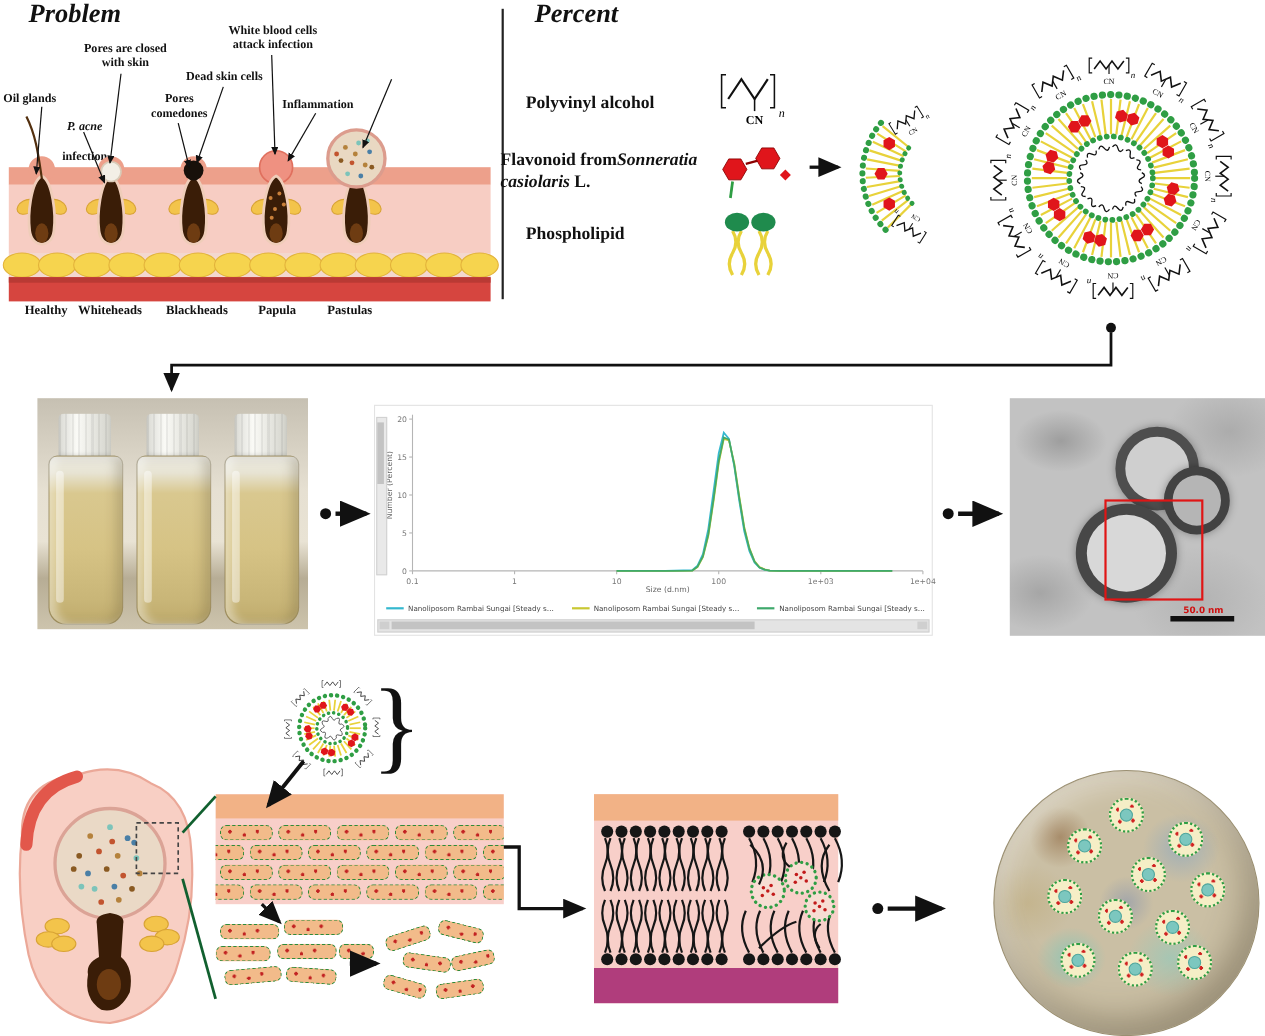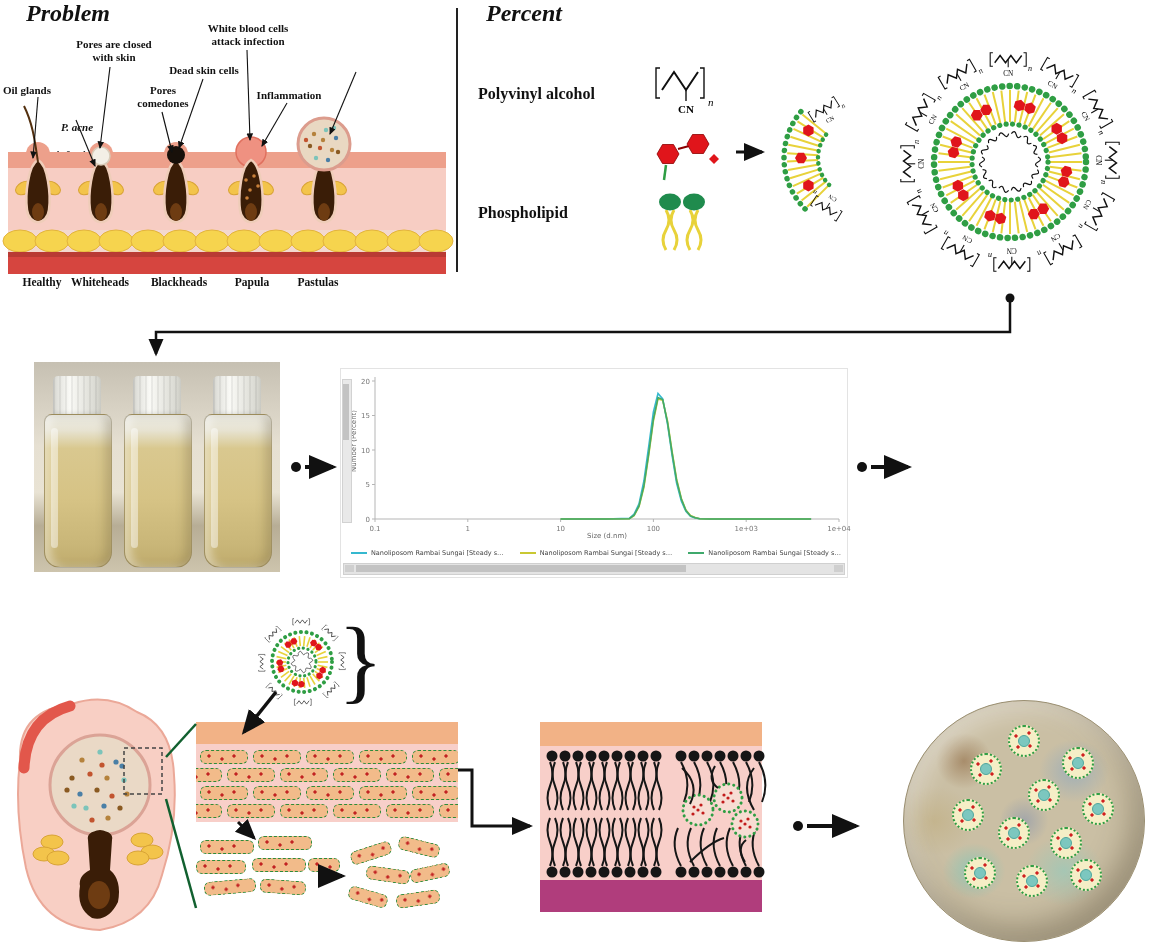--- a/index.html
+++ b/index.html
@@ -91,21 +91,21 @@
 </head>
 <body>
 
 <div id="canvas">
 
   <div class="sec-title" style="left:26px;top:0;">Problem</div>
 
   <div class="callout" style="left:0;top:84px;width:54px;">Oil glands</div>
   <div class="callout" style="left:62px;top:38px;width:104px;">Pores are closed
 with skin</div>
-  <div class="callout" style="left:48px;top:108px;width:58px;">
+  <div class="callout" style="left:48px;top:96px;width:58px;">
     <span class="it">P. acne</span>
     <span class="blk">infection</span>
   </div>
   <div class="callout" style="left:158px;top:64px;width:92px;">Dead skin cells</div>
   <div class="callout" style="left:128px;top:84px;width:70px;">Pores
 comedones</div>
   <div class="callout" style="left:196px;top:22px;width:104px;">White blood cells
 attack infection</div>
   <div class="callout" style="left:246px;top:89px;width:86px;">Inflammation</div>
 
@@ -189,20 +189,23 @@
   <div class="sol-label" style="left:478px;top:84px;">Polyvinyl alcohol</div>
   <svg class="abs" style="left:654px;top:60px;" width="64" height="60">
     <path d="M8,30 L20,12 L32,30 L44,12" fill="none" stroke="#111" stroke-width="2"></path>
     <path d="M6,8 L2,8 L2,38 L6,38" fill="none" stroke="#111" stroke-width="1.4"></path>
     <path d="M46,8 L50,8 L50,38 L46,38" fill="none" stroke="#111" stroke-width="1.4"></path>
     <path d="M32,30 L32,41" stroke="#111" stroke-width="1.4"></path>
     <text x="54" y="46" font-size="11" font-style="italic">n</text>
     <text x="32" y="53" font-size="11" text-anchor="middle" font-weight="bold">CN</text>
   </svg>
 
+  <div class="sol-label" style="left:455px;top:136px;width:193px;">
+    <span class="blk">Flavonoid from</span><span class="it">Sonneratia casiolaris</span><span> L.</span>
+  </div>
   <svg class="abs" style="left:652px;top:128px;" width="84" height="60">
     <line x1="26" y1="21" x2="37" y2="18" stroke="#8b0000" stroke-width="2"></line>
     <polygon points="27,26 21.5,35.5 10.5,35.5 5,26 10.5,16.5 21.5,16.5" fill="#e0151b" stroke="#8b0000" stroke-width="0.8"></polygon>
     <polygon points="57,16 51.5,25.5 40.5,25.5 35,16 40.5,6.5 51.5,6.5" fill="#e0151b" stroke="#8b0000" stroke-width="0.8"></polygon>
     <polygon points="62,26 67,31 62,36 57,31" fill="#e0151b"></polygon>
     <path d="M14,37 L12,52" stroke="#2f9e44" stroke-width="2.5"></path>
   </svg>
 
   <div class="sol-label" style="left:478px;top:203px;">Phospholipid</div>
   <svg class="abs" style="left:652px;top:190px;" width="70" height="62">
@@ -503,20 +506,28 @@
           <span class="legend-label">Nanoliposom Rambai Sungai [Steady state]</span>
         </div>
     </div>
     <div id="hscroll">
       <div class="hbtn" style="left:1px;"></div>
       <div id="hthumb"></div>
       <div class="hbtn" style="right:1px;"></div>
     </div>
   </div>
 
+  <div id="tem">
+    <div class="vesicle" style="left:96px;top:26px;width:58px;height:58px;border:9px solid #4e4e4e;background:#cfcfcf;"></div>
+    <div class="vesicle" style="left:140px;top:62px;width:44px;height:46px;border:8px solid #424242;background:#b5b5b5;"></div>
+    <div class="vesicle" style="left:60px;top:96px;width:72px;height:70px;border:10px solid #474747;background:#d8d8d8;"></div>
+    <div id="tem-box"></div>
+    <div id="tem-scale-text">50.0 nm</div>
+    <div id="tem-scale-bar"></div>
+  </div>
 
   <svg id="serumlipo-svg" class="abs" style="left:258px;top:618px;" width="88" height="88">
       <g>
         <circle cx="44" cy="44" r="12" fill="#fff"></circle>
         <line x1="60" y1="44" x2="70" y2="44" stroke="#e8d23a" stroke-width="1.6"></line>
         <line x1="59.65036161174089" y1="47.32658705308415" x2="69.43183761907895" y2="49.40570396126174" stroke="#e8d23a" stroke-width="1.6"></line>
         <line x1="58.61672732228161" y1="50.5077862892128" x2="67.75218189870762" y2="54.5751527199708" stroke="#e8d23a" stroke-width="1.6"></line>
         <line x1="56.94427190999916" y1="53.404564036679574" x2="65.03444185374863" y2="59.2824165596043" stroke="#e8d23a" stroke-width="1.6"></line>
         <line x1="54.70608970174173" y1="55.890317207638304" x2="61.397395765330316" y2="63.32176546241225" stroke="#e8d23a" stroke-width="1.6"></line>
         <line x1="52" y1="57.856406460551014" x2="57" y2="66.5166604983954" stroke="#e8d23a" stroke-width="1.6"></line>

